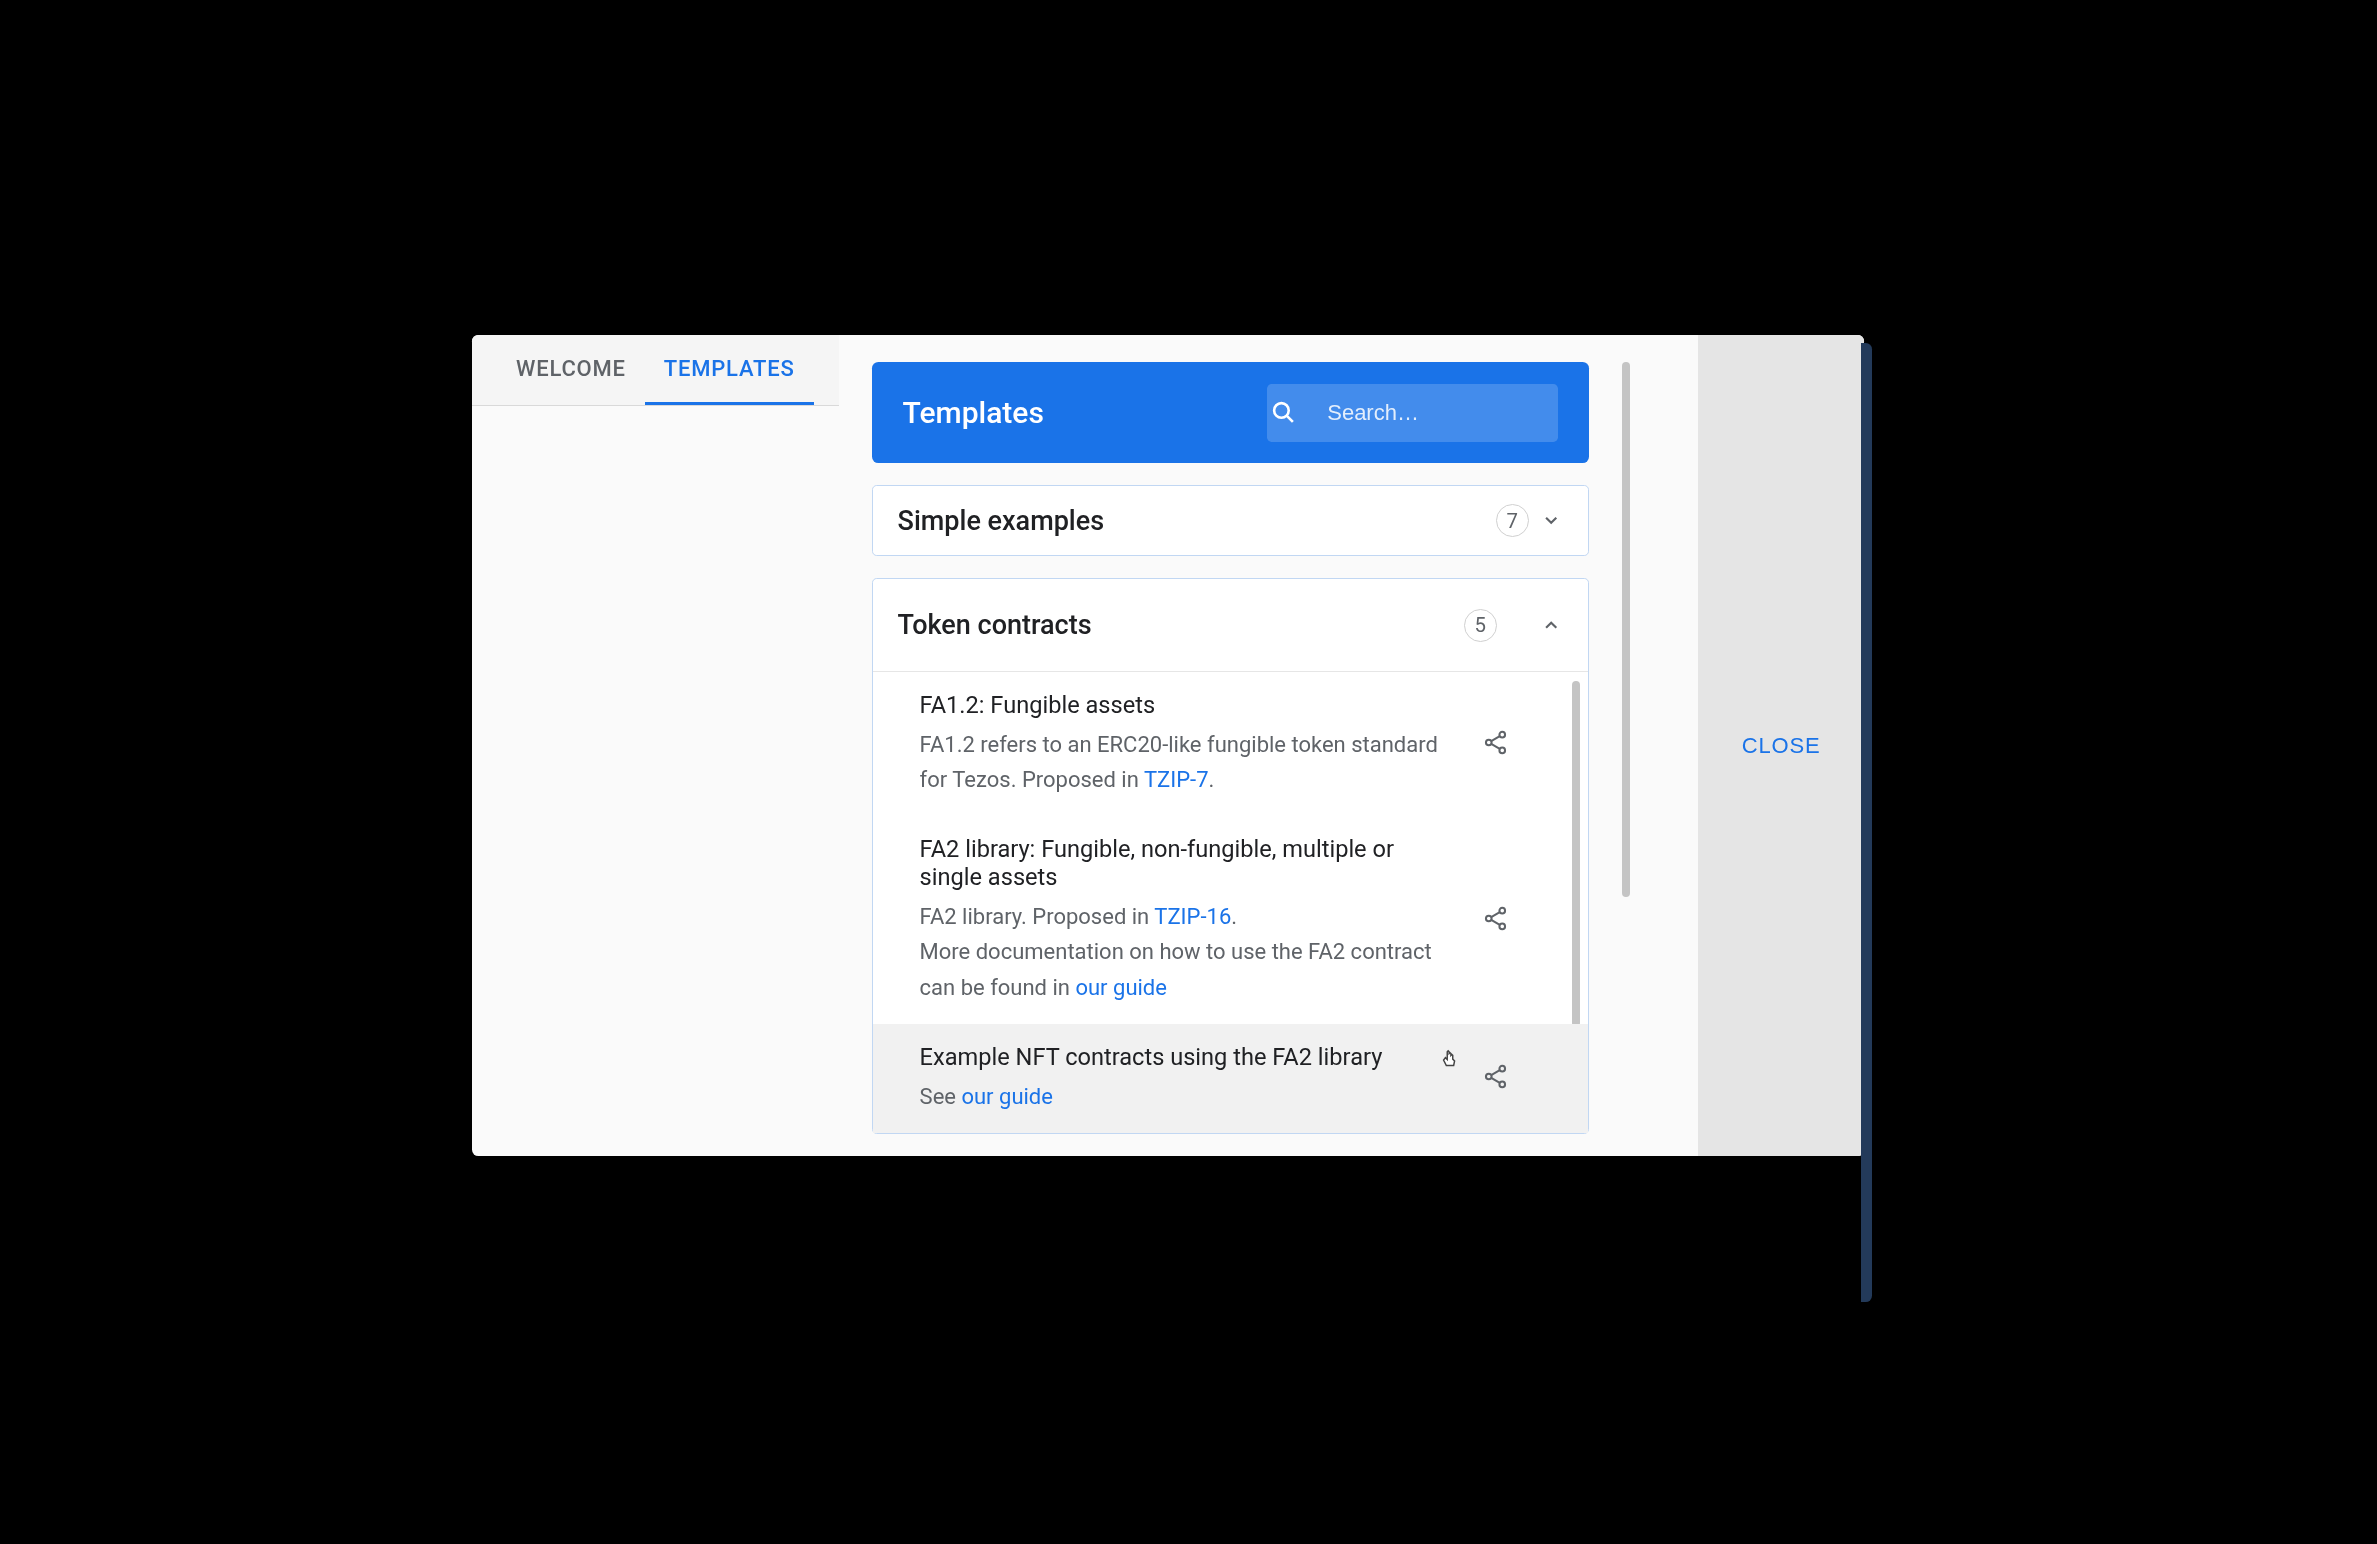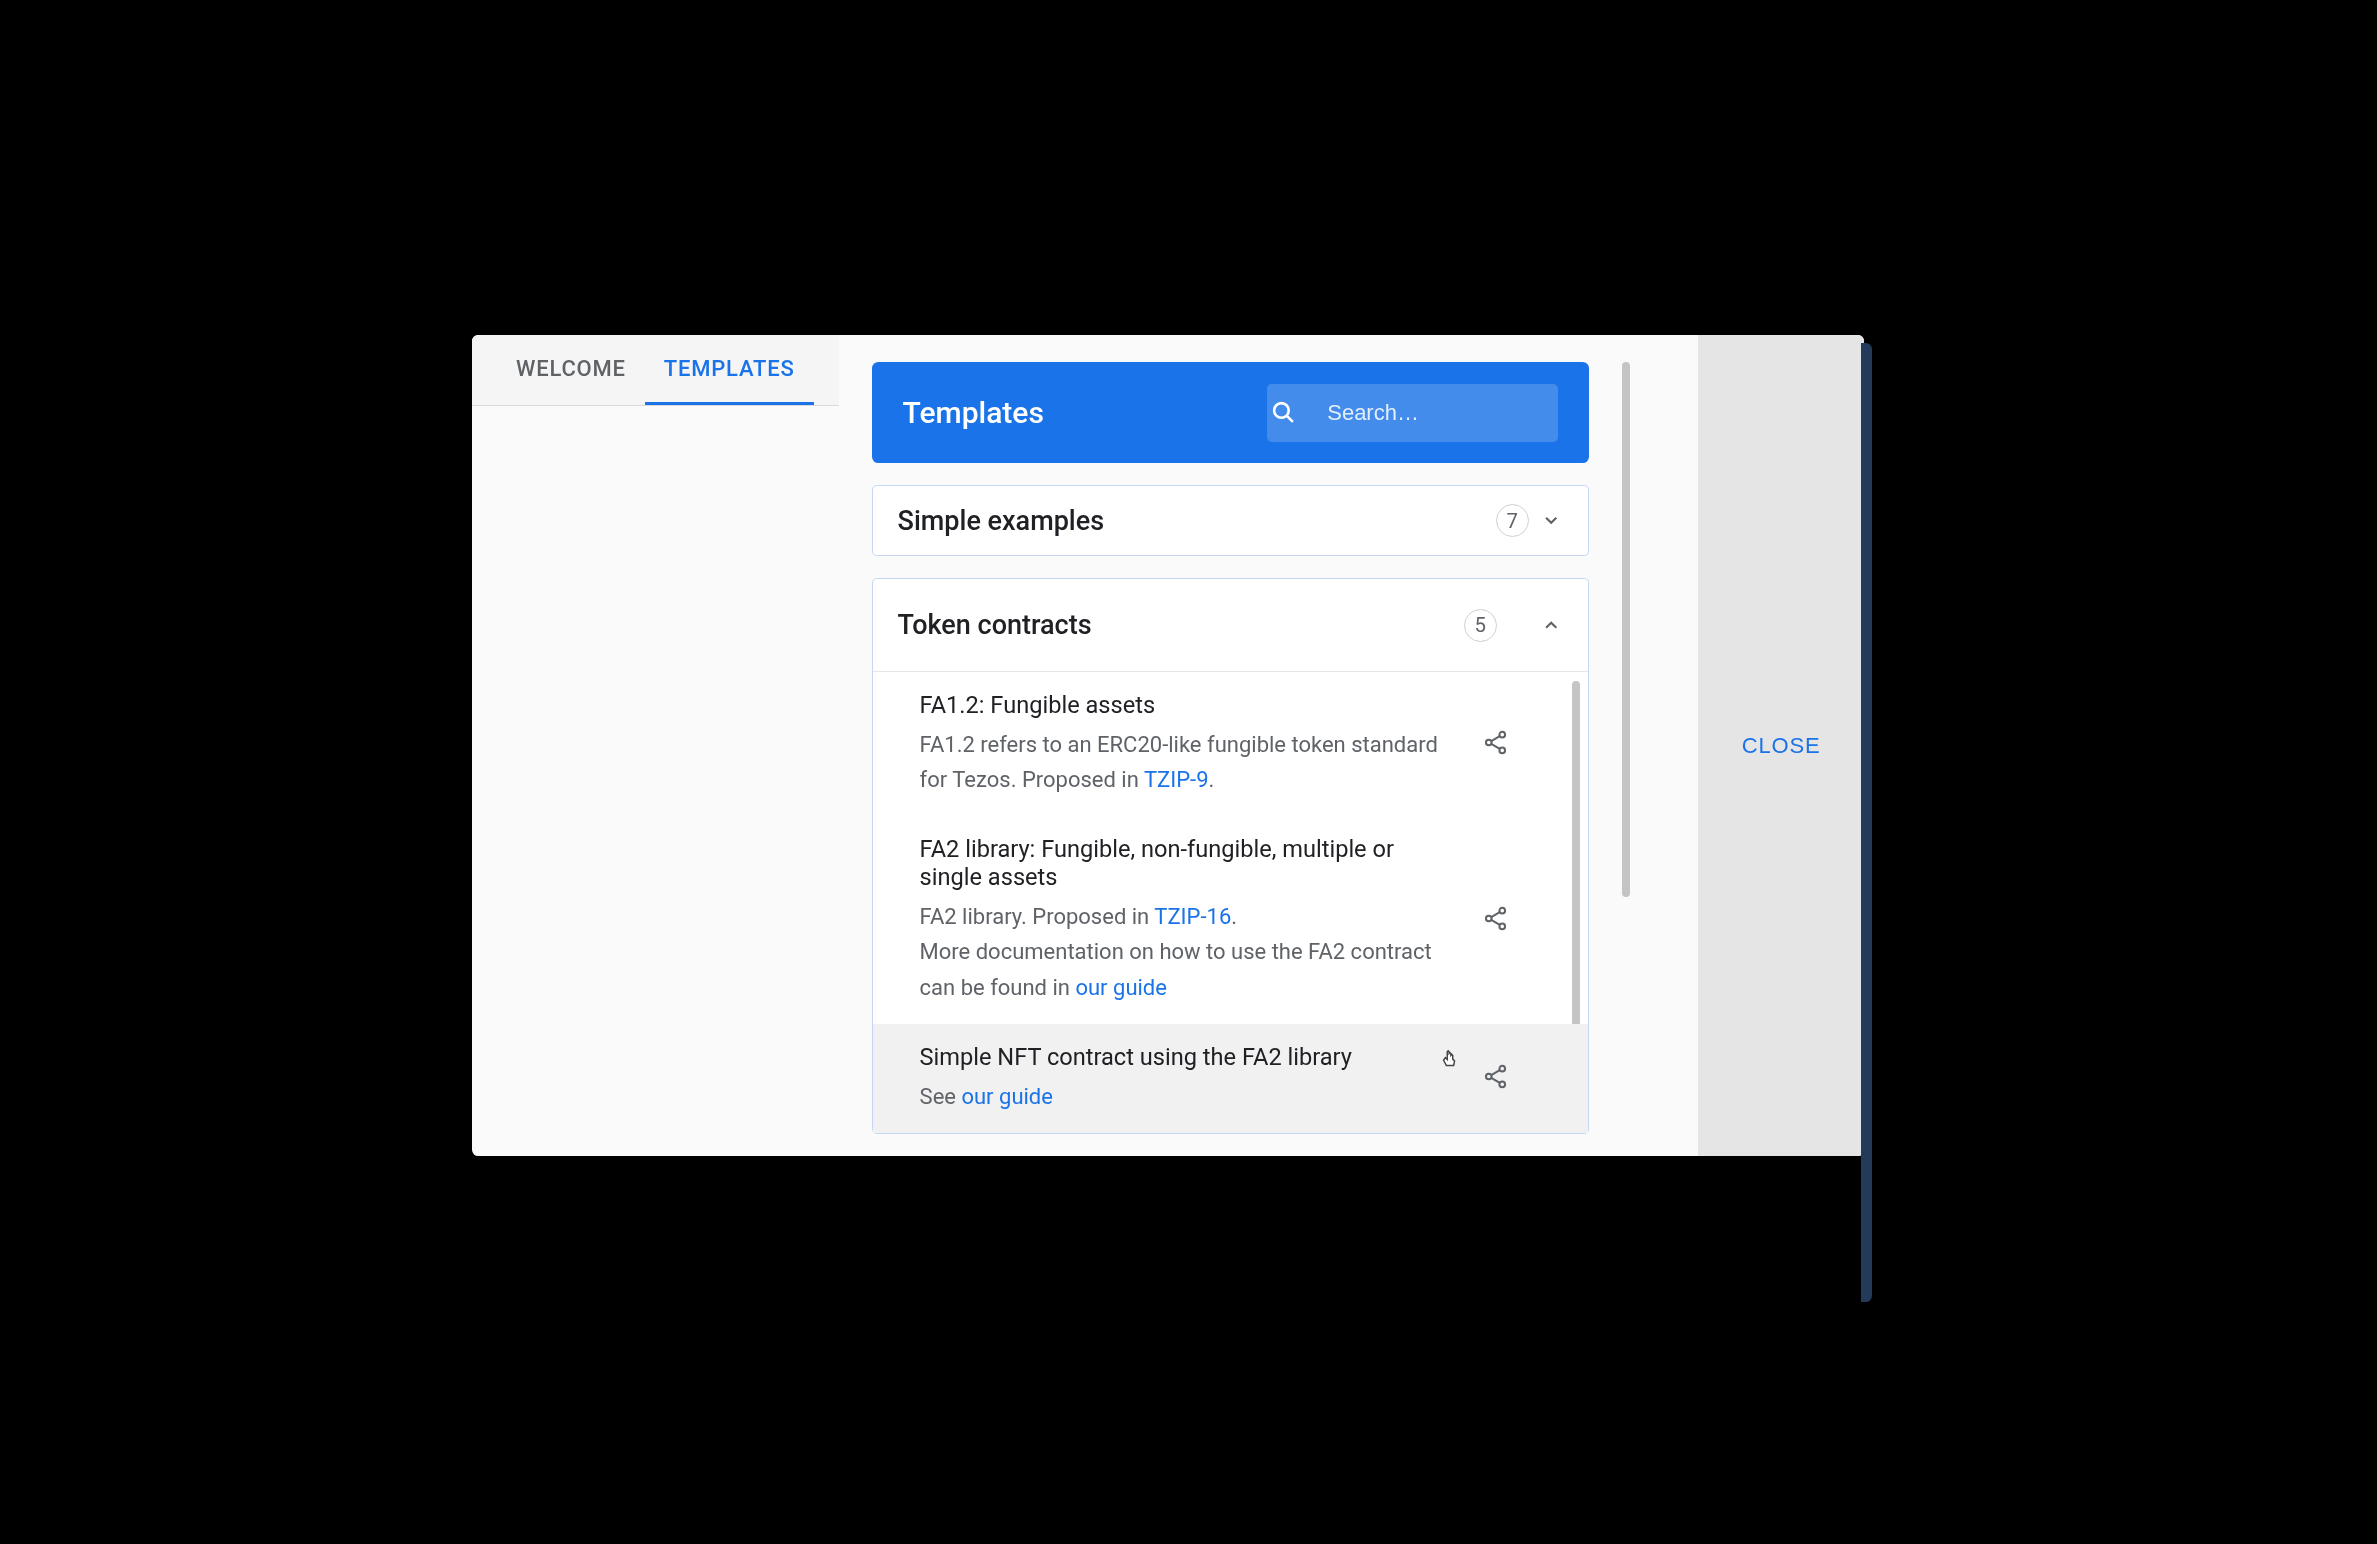--- a/index.html
+++ b/index.html
@@ -299,21 +299,21 @@
           </div>
         </div>
 
         <div class="template-list">
           <div class="template-list-sb"></div>
 
           <div class="template-item">
             <div class="template-text">
               <div class="template-title">FA1.2: Fungible assets</div>
               <div class="template-desc">
-                <span>FA1.2 refers to an ERC20-like fungible token standard for Tezos. Proposed in </span><a href="#">TZIP-9</a><span>.</span>
+                <span>FA1.2 refers to an ERC20-like fungible token standard for Tezos. Proposed in </span><a href="#">TZIP-7</a><span>.</span>
               </div>
             </div>
             <div class="share-icon">
               <svg width="27" height="27" viewBox="0 0 24 24" fill="none" stroke="#5f6368" stroke-width="1.8">
                 <circle cx="18" cy="5" r="2.5"></circle>
                   <circle cx="6" cy="12" r="2.5"></circle>
                   <circle cx="18" cy="19" r="2.5"></circle>
                 <line x1="8.2" y1="10.7" x2="15.8" y2="6.3"></line>
                   <line x1="8.2" y1="13.3" x2="15.8" y2="17.7"></line>
               </svg>
@@ -334,21 +334,21 @@
                   <circle cx="6" cy="12" r="2.5"></circle>
                   <circle cx="18" cy="19" r="2.5"></circle>
                 <line x1="8.2" y1="10.7" x2="15.8" y2="6.3"></line>
                   <line x1="8.2" y1="13.3" x2="15.8" y2="17.7"></line>
               </svg>
             </div>
           </div>
 
           <div class="template-item hovered">
             <div class="template-text">
-              <div class="template-title">Simple NFT contract using the FA2 library</div>
+              <div class="template-title">Example NFT contracts using the FA2 library</div>
               <div class="template-desc">
                 <span>See </span><a href="#">our guide</a>
               </div>
             </div>
             <div class="share-icon">
               <svg width="27" height="27" viewBox="0 0 24 24" fill="none" stroke="#5f6368" stroke-width="1.8">
                 <circle cx="18" cy="5" r="2.5"></circle>
                   <circle cx="6" cy="12" r="2.5"></circle>
                   <circle cx="18" cy="19" r="2.5"></circle>
                 <line x1="8.2" y1="10.7" x2="15.8" y2="6.3"></line>

